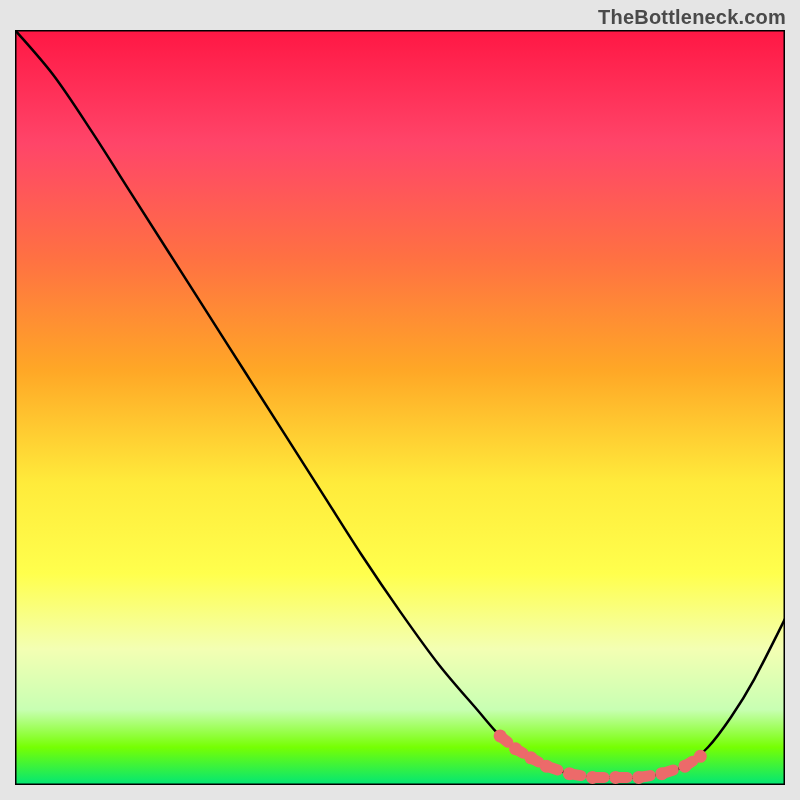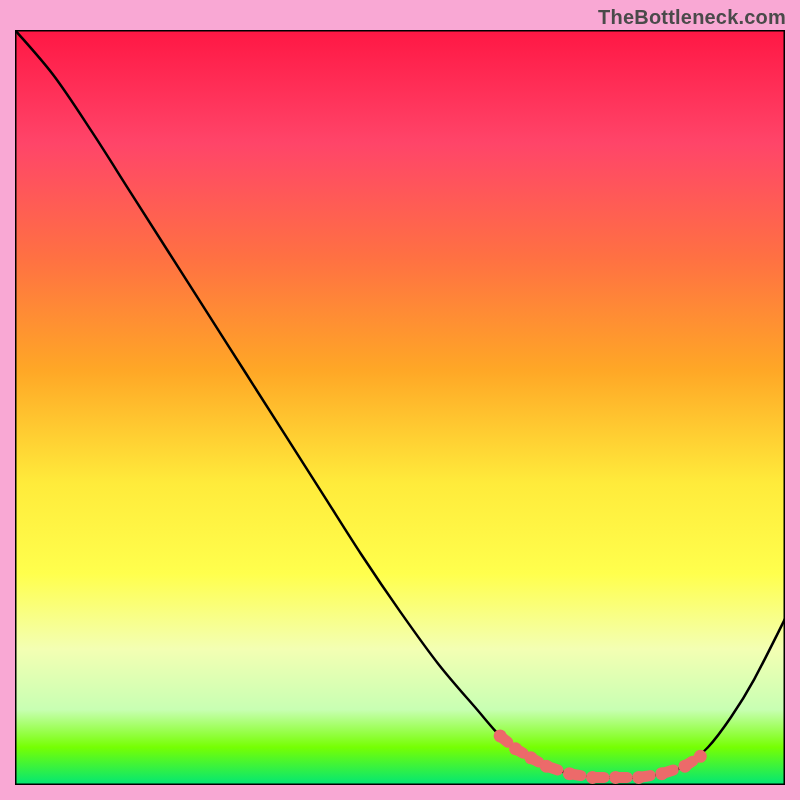--- a/index.html
+++ b/index.html
@@ -1,21 +1,21 @@
 <!DOCTYPE html>
 <html><head>
 <meta charset="utf-8">
 <style>
   * { margin: 0; padding: 0; box-sizing: border-box; }
   html, body { width: 800px; height: 800px; overflow: hidden; }
   .chart-container {
     width: 800px;
     height: 800px;
     position: relative;
-    background: #f9a8d4;
+    background: #e5e5e5;
   }
   .plot-area {
     position: absolute;
     left: 15px;
     top: 30px;
     width: 770px;
     height: 755px;
   }
   .attribution {
     position: absolute;

